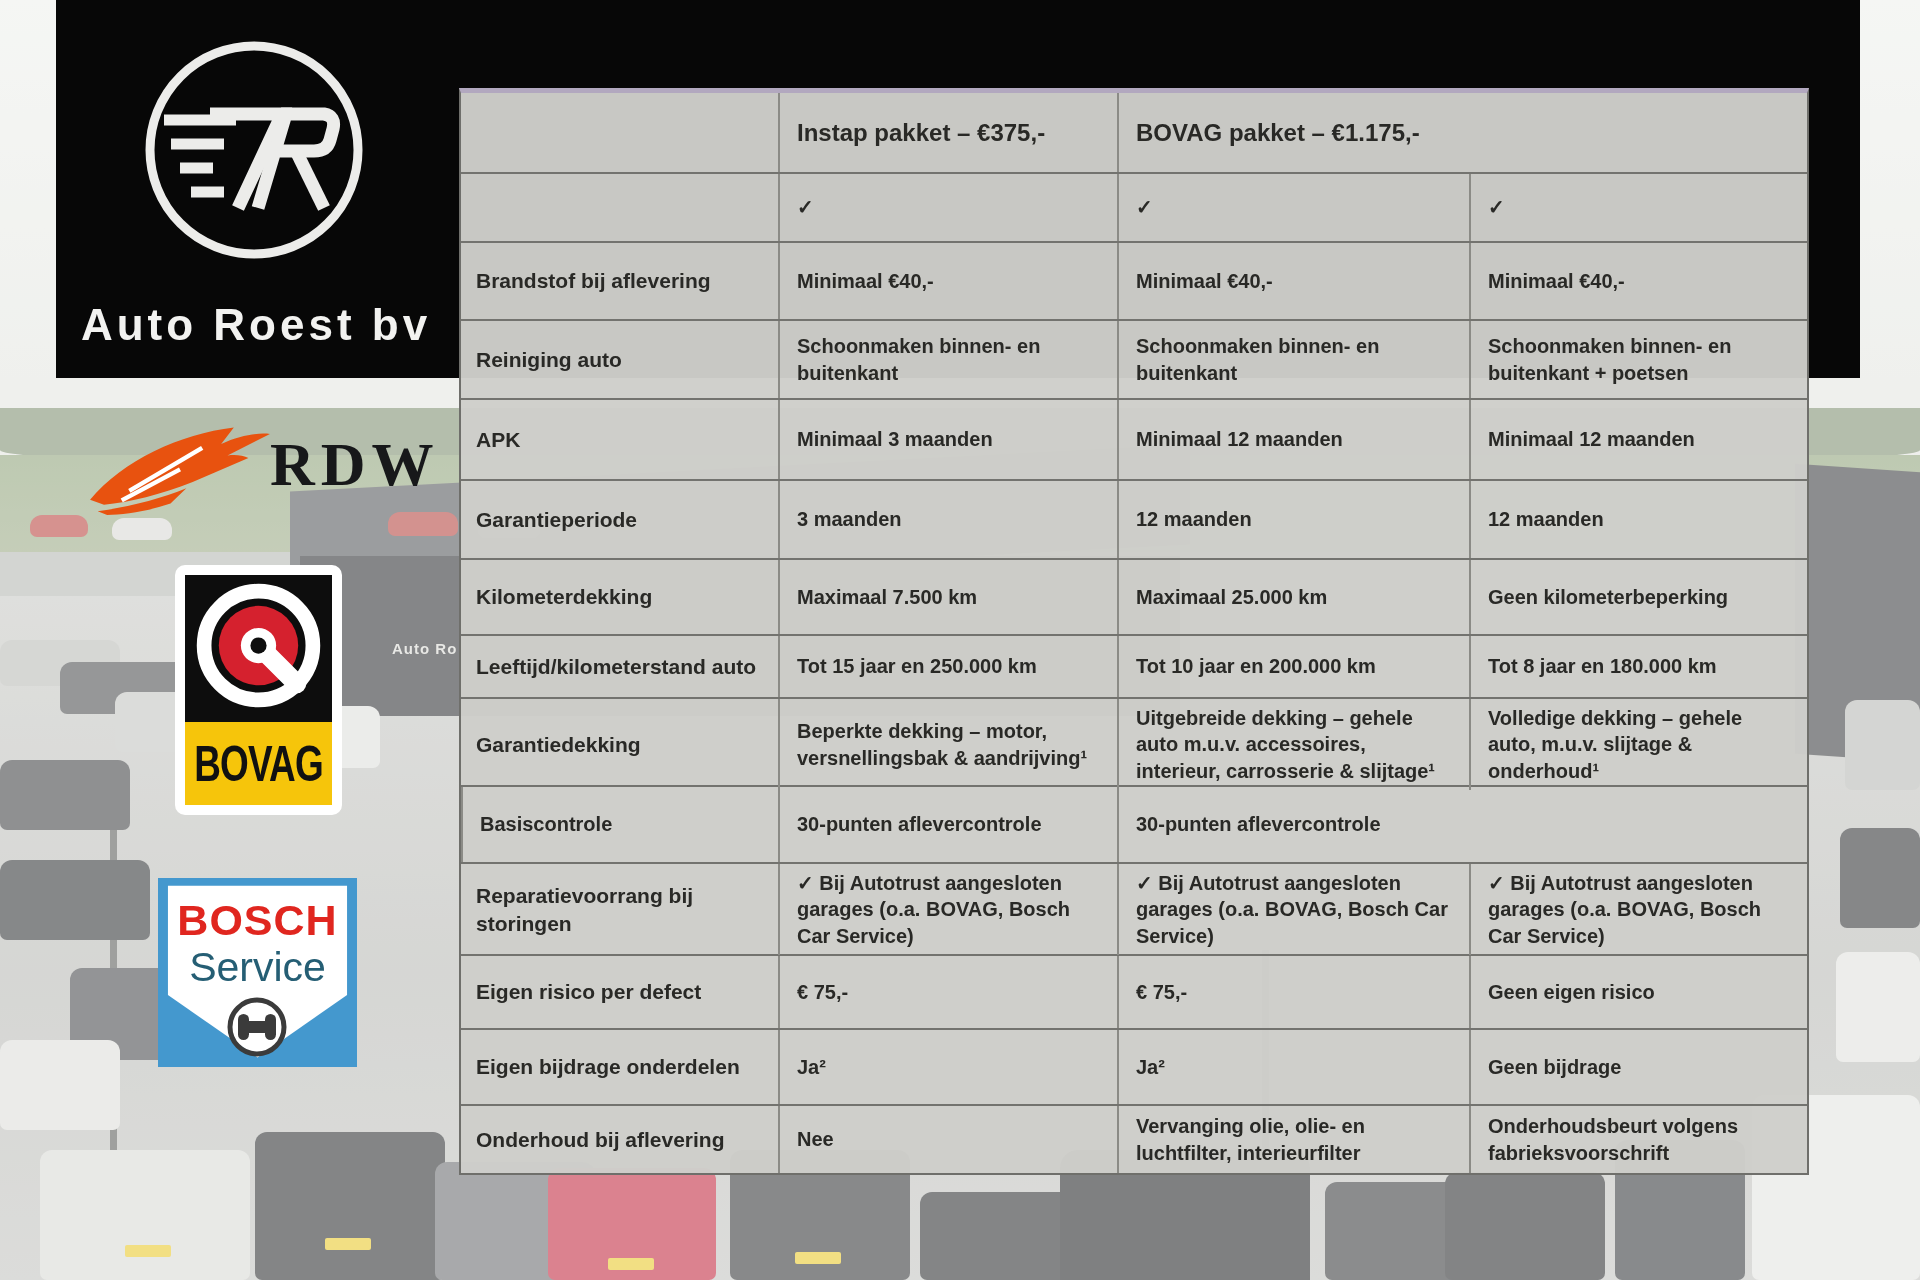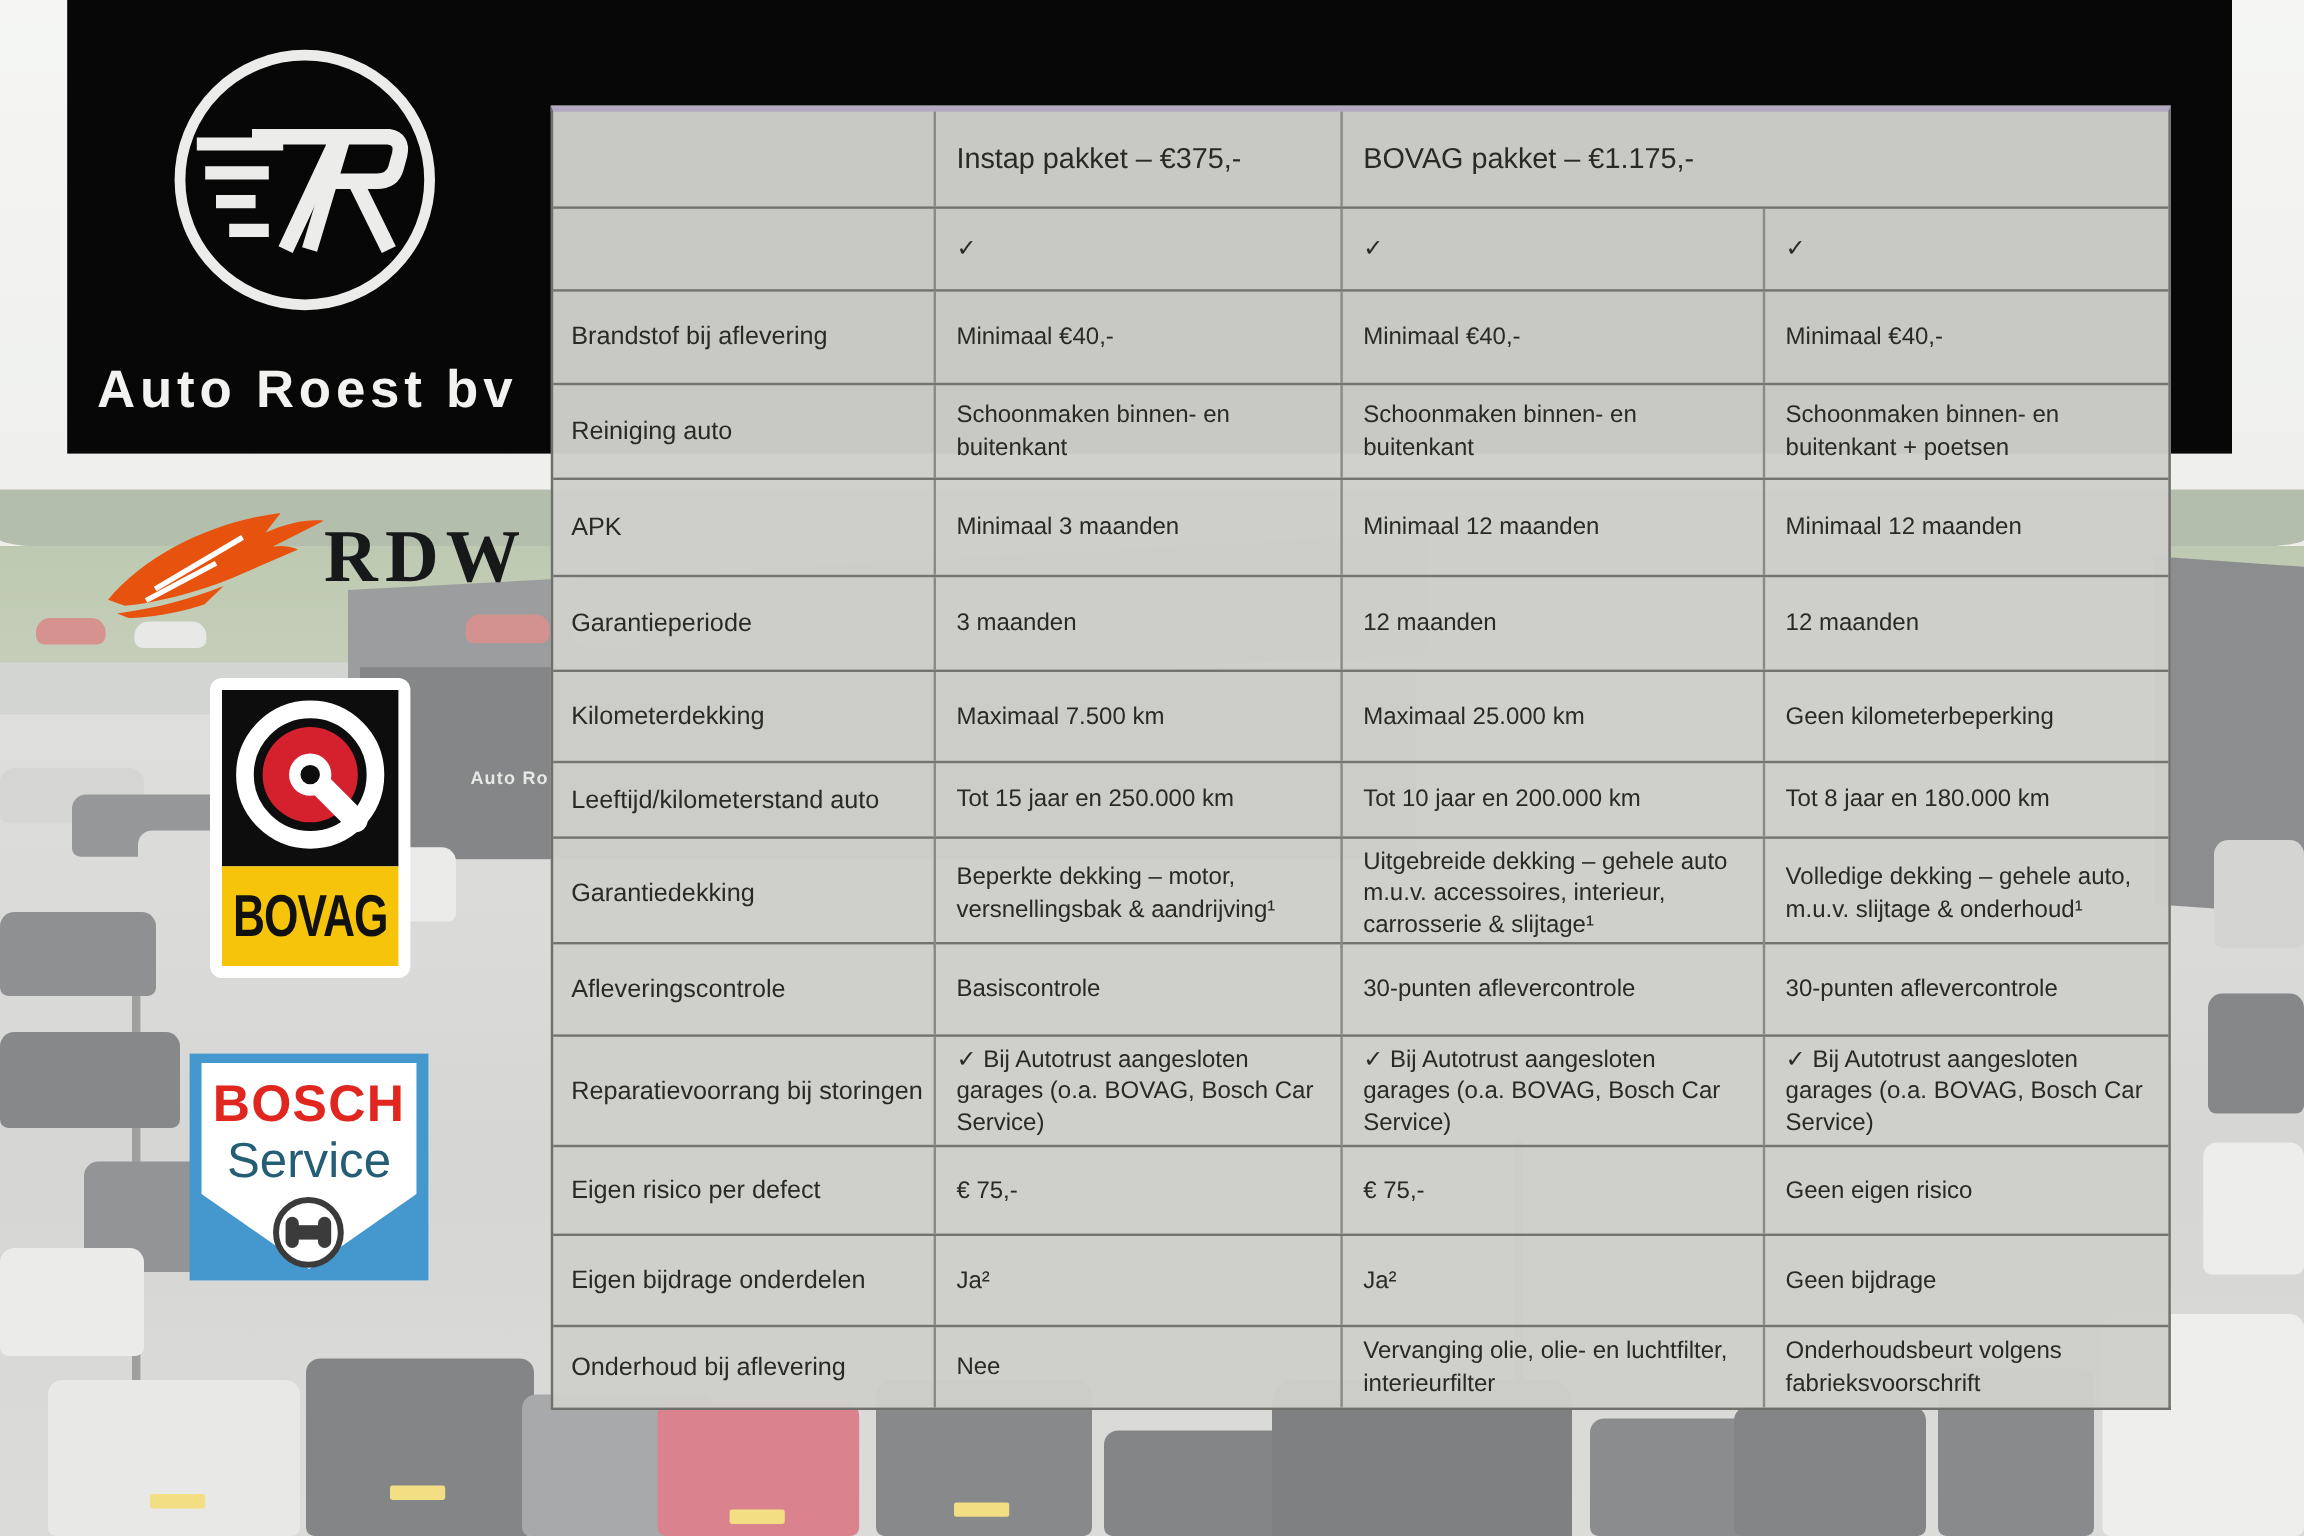--- a/index.html
+++ b/index.html
@@ -55,21 +55,21 @@
   #bosch-arm{position:absolute;left:66px;top:116px;}
   
   #pkg-table{position:absolute;left:459px;top:88px;width:1350px;
       background:rgba(206,206,202,0.97);
       border:2px solid #6f6f6b;border-top:5px solid #b2a8bf;
       box-sizing:border-box;color:#292926;}
   .trow{display:grid;grid-template-columns:317px 339px 352px 1fr;
       border-bottom:2px solid #73736f;box-sizing:border-box;}
   .trow:last-child{border-bottom:none;}
   .lc,.vc{display:flex;align-items:center;box-sizing:border-box;
-      padding:6px 6px 6px 15px;font-weight:400;line-height:1.32;}
+      padding:6px 6px 6px 15px;font-weight:700;line-height:1.32;}
   .lc{font-size:21px;}
   .vc{font-size:20px;border-left:2px solid #8b8b86;padding-left:17px;padding-right:14px;}
   .thead .vc{font-size:24px;}
 </style>
 </head>
 <body>
 
 <div id="photo">
   <div class="sky"></div>
   <div class="treeline"></div>
@@ -238,21 +238,20 @@
   </div>
 
   <div class="trow" style="height:88px">
     <div class="lc">Garantiedekking</div>
     <div class="vc">Beperkte dekking – motor, versnellingsbak &amp; aandrijving¹</div>
     <div class="vc">Uitgebreide dekking – gehele auto m.u.v. accessoires, interieur, carrosserie &amp; slijtage¹</div>
     <div class="vc">Volledige dekking – gehele auto, m.u.v. slijtage &amp; onderhoud¹</div>
   </div>
 
   <div class="trow" style="height:77px">
-    <div class="lc">Afleveringscontrole</div>
     <div class="vc">Basiscontrole</div>
     <div class="vc">30-punten aflevercontrole</div>
     <div class="vc">30-punten aflevercontrole</div>
   </div>
 
   <div class="trow" style="height:92px">
     <div class="lc">Reparatievoorrang bij storingen</div>
     <div class="vc">✓ Bij Autotrust aangesloten garages (o.a. BOVAG, Bosch Car Service)</div>
     <div class="vc">✓ Bij Autotrust aangesloten garages (o.a. BOVAG, Bosch Car Service)</div>
     <div class="vc">✓ Bij Autotrust aangesloten garages (o.a. BOVAG, Bosch Car Service)</div>

